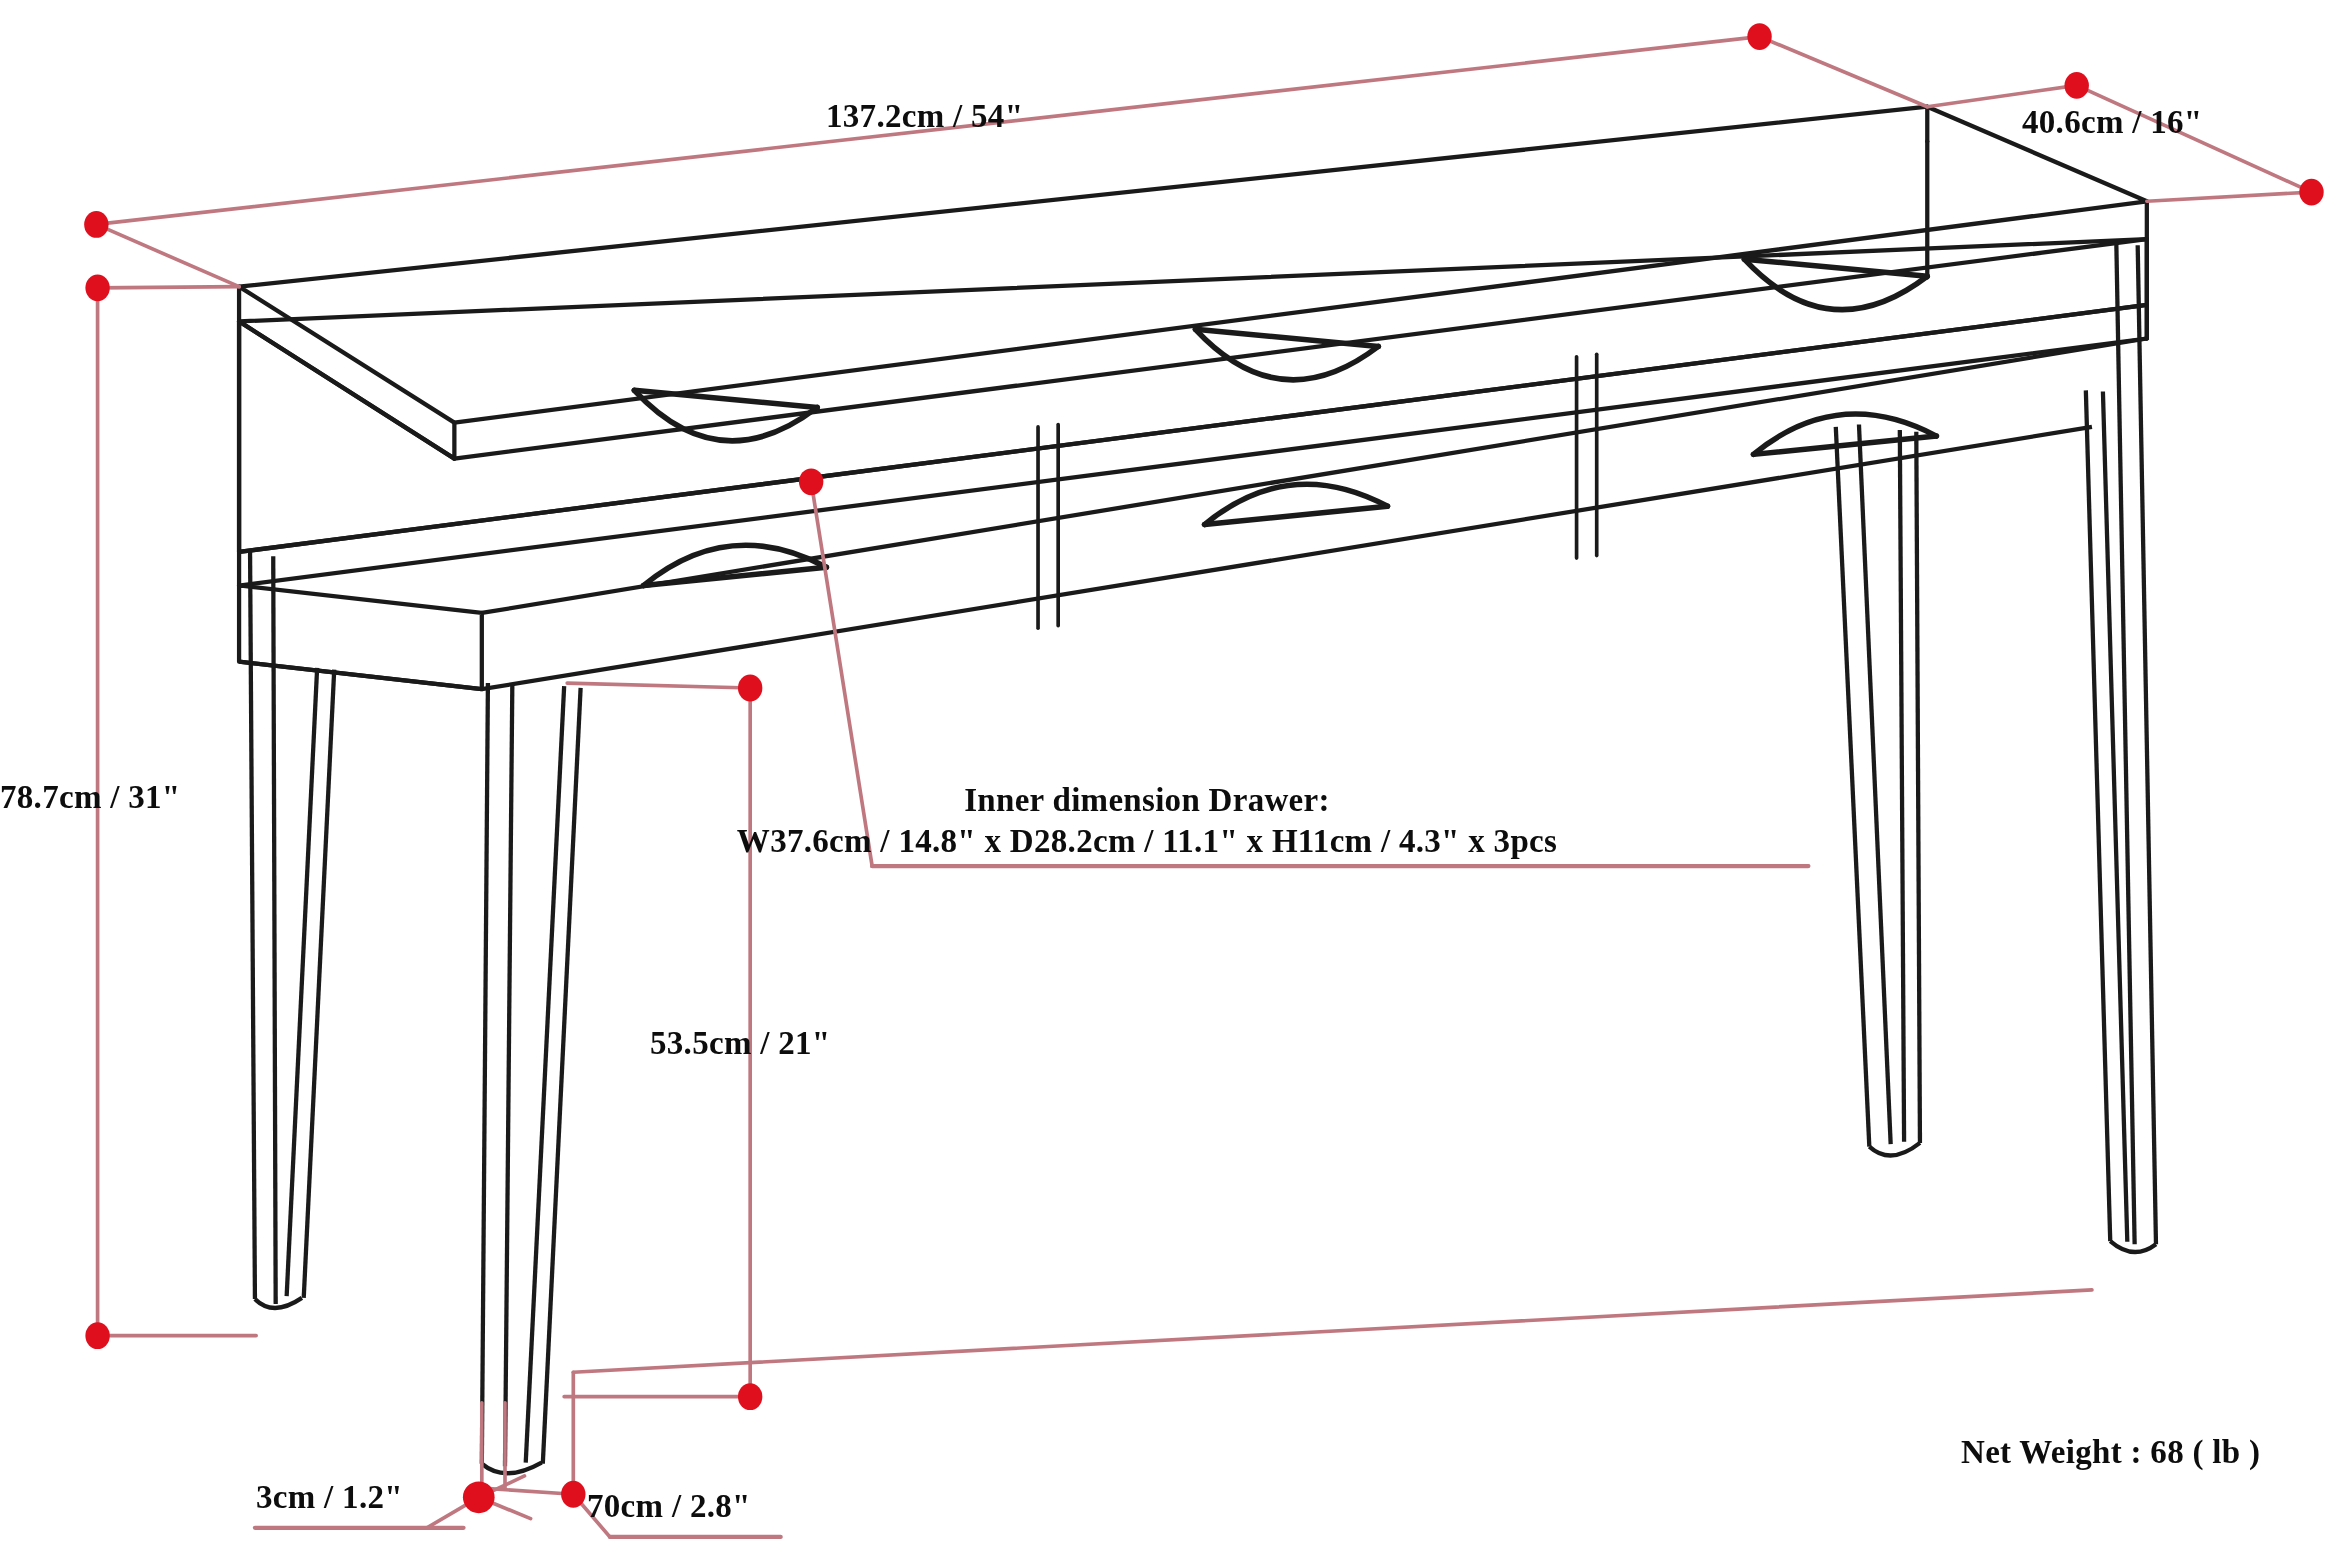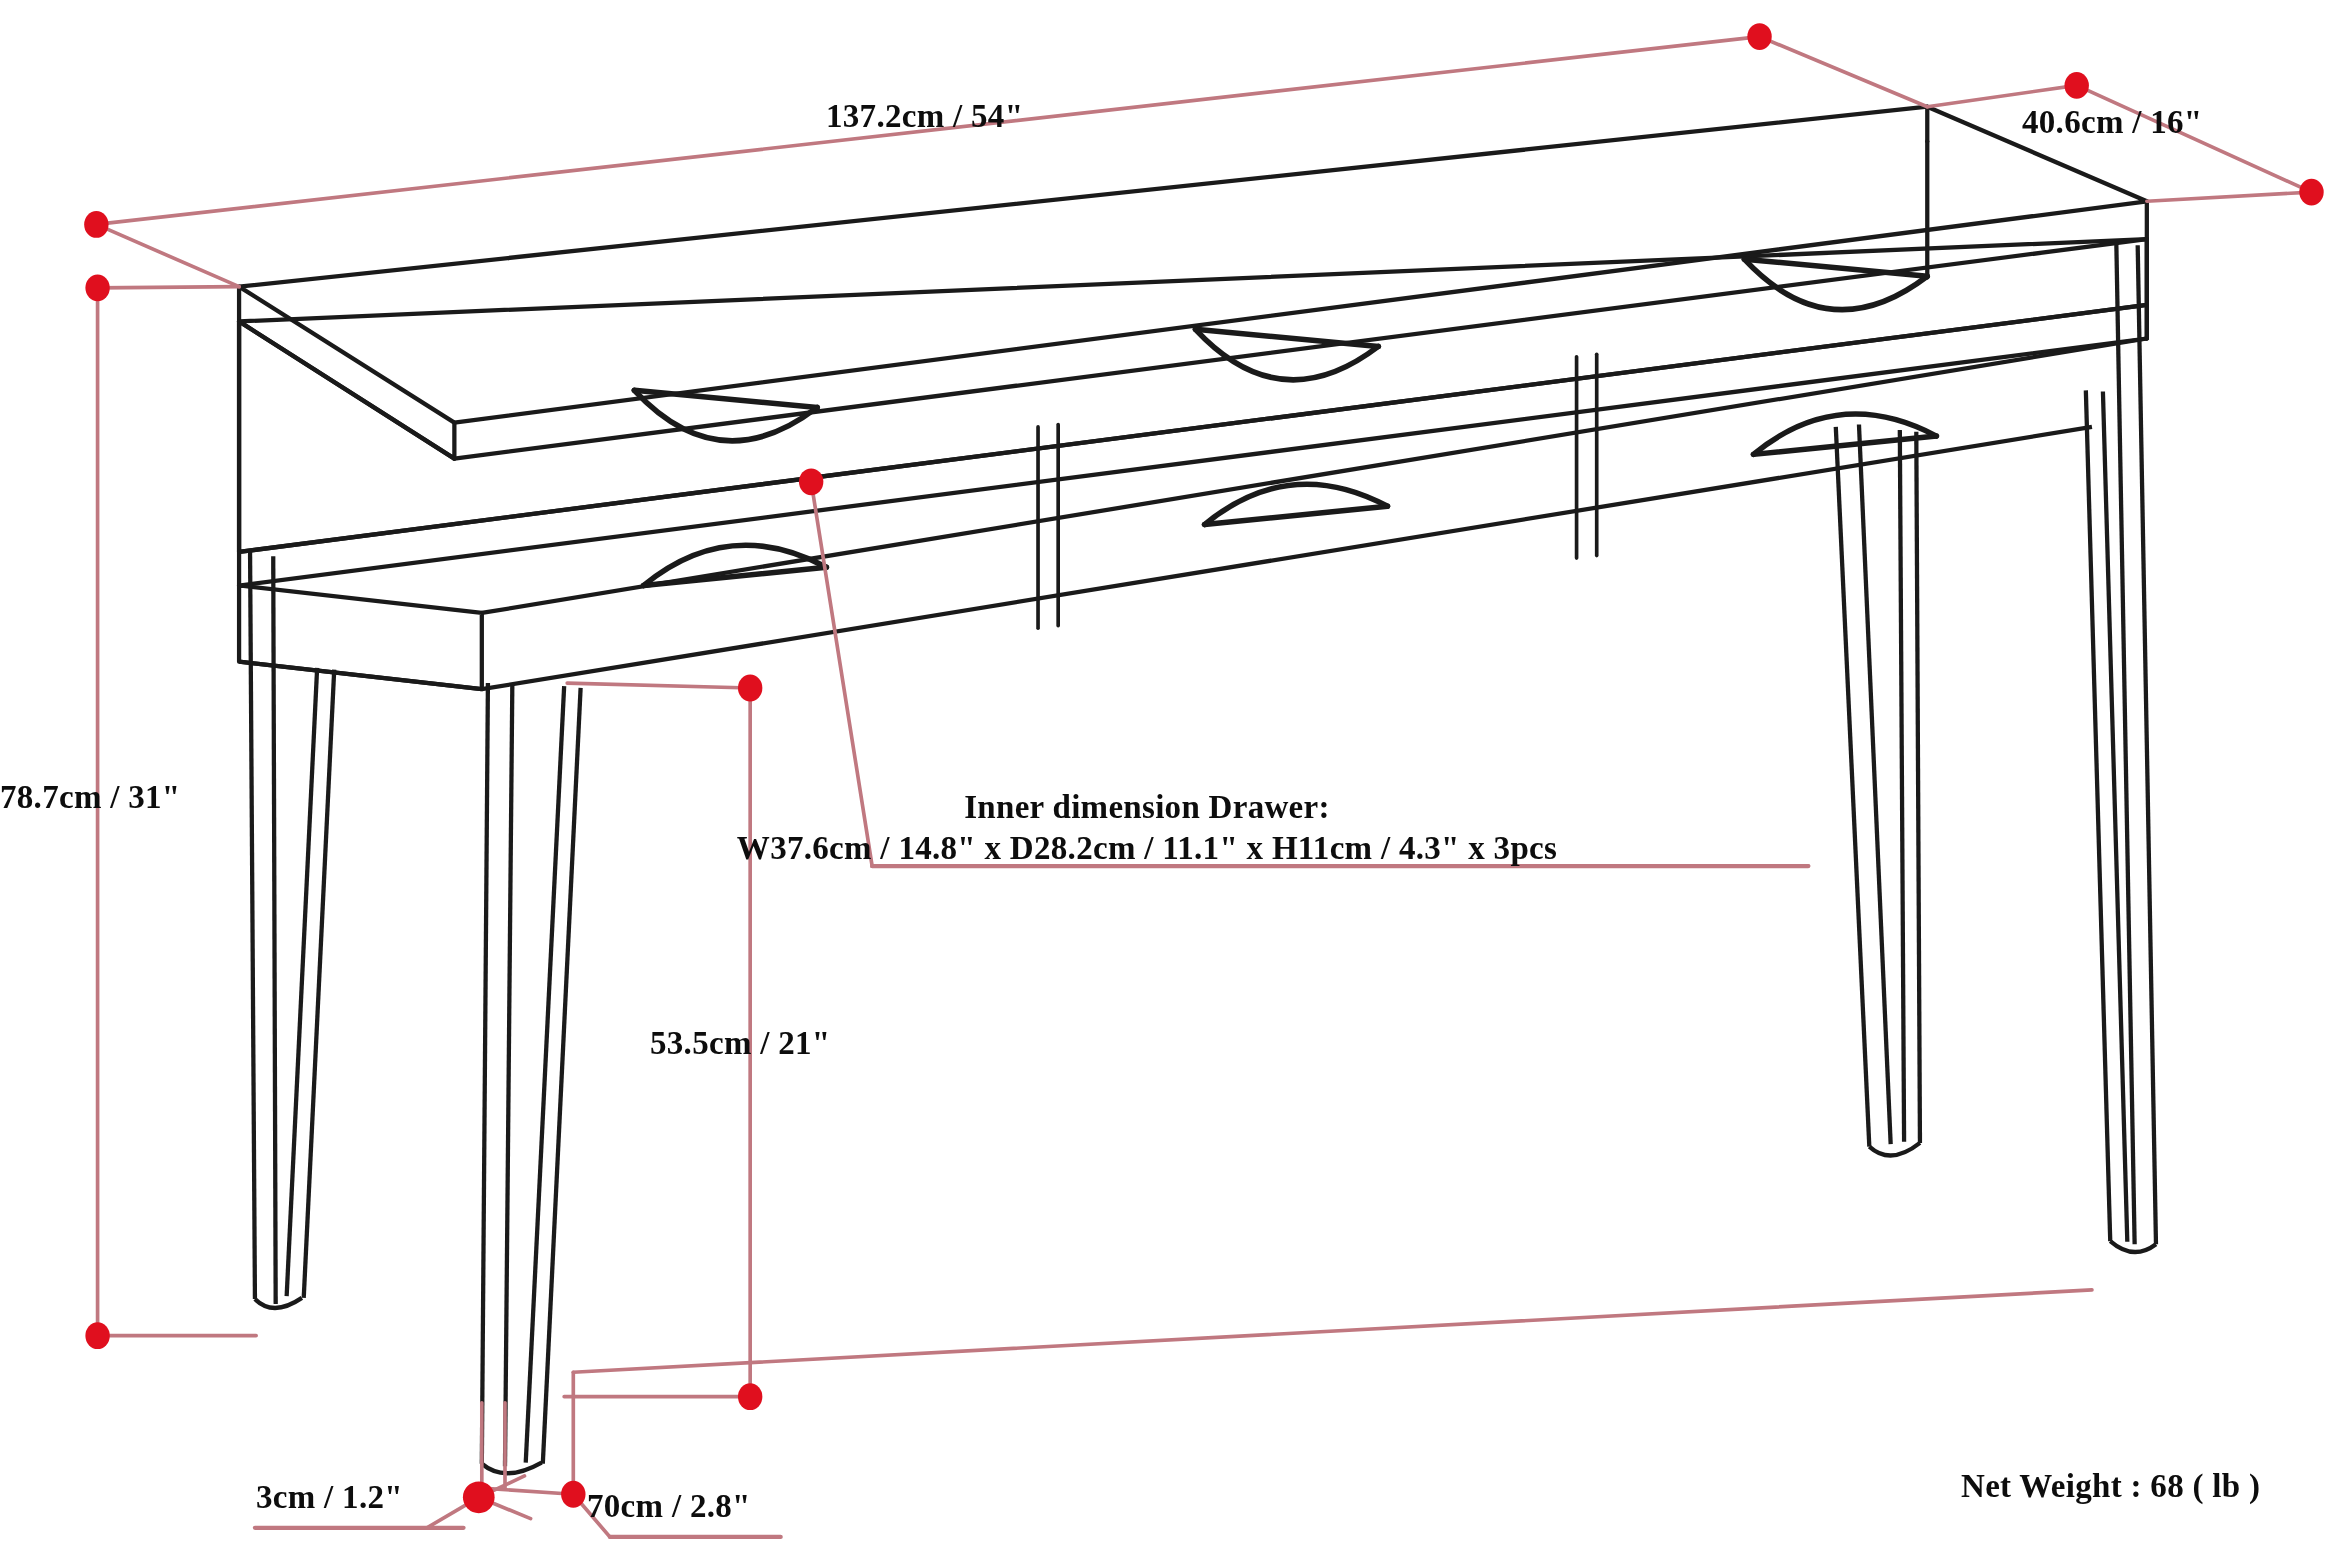--- a/index.html
+++ b/index.html
@@ -5,21 +5,21 @@
   html,body{margin:0;padding:0;background:#ffffff;}
   body{width:2342px;height:1565px;position:relative;overflow:hidden;
        font-family:"Liberation Serif",serif;color:#111;}
   #stage{position:absolute;inset:0;width:2342px;height:1565px;}
   svg.layer{position:absolute;left:0;top:0;width:2342px;height:1565px;}
   .lbl{position:absolute;white-space:nowrap;font-family:"Liberation Serif",serif;
        font-weight:700;color:#0d0d0d;letter-spacing:0.3px;}
   .dim{font-size:33px;}
   .inner{font-size:33px;}
   .wt{font-size:33px;}
-  .center{text-align:center;margin-top:7px;}
+  .center{text-align:center;}
 </style>
 </head>
 <body>
 
 <div id="stage">
 
   <svg class="layer" viewBox="0 0 3840 2566" preserveAspectRatio="none">
     <g fill="none" stroke="#1a1a1a" stroke-width="7" stroke-linecap="round" stroke-linejoin="round">
 
       <path d="M 392,470 L 3160,175 L 3520,330 L 745,693 Z"></path>
@@ -174,16 +174,16 @@
   <div class="lbl dim" style="left:650px;top:1025px;">53.5cm / 21"</div>
 
   <div class="lbl dim" style="left:256px;top:1479px;">3cm / 1.2"</div>
 
   <div class="lbl dim" style="left:587px;top:1488px;">70cm / 2.8"</div>
 
   <div class="lbl inner center" style="left:1147px;top:782px;transform:translateX(-50%);">Inner dimension Drawer:</div>
 
   <div class="lbl inner center" style="left:1147px;top:823px;transform:translateX(-50%);">W37.6cm / 14.8" x D28.2cm / 11.1" x H11cm / 4.3" x 3pcs</div>
 
-  <div class="lbl wt" style="left:1961px;top:1434px;margin-top:34px;">Net Weight : 68 ( lb )</div>
+  <div class="lbl wt" style="left:1961px;top:1434px;">Net Weight : 68 ( lb )</div>
 
 </div>
 
 
 </body></html>

